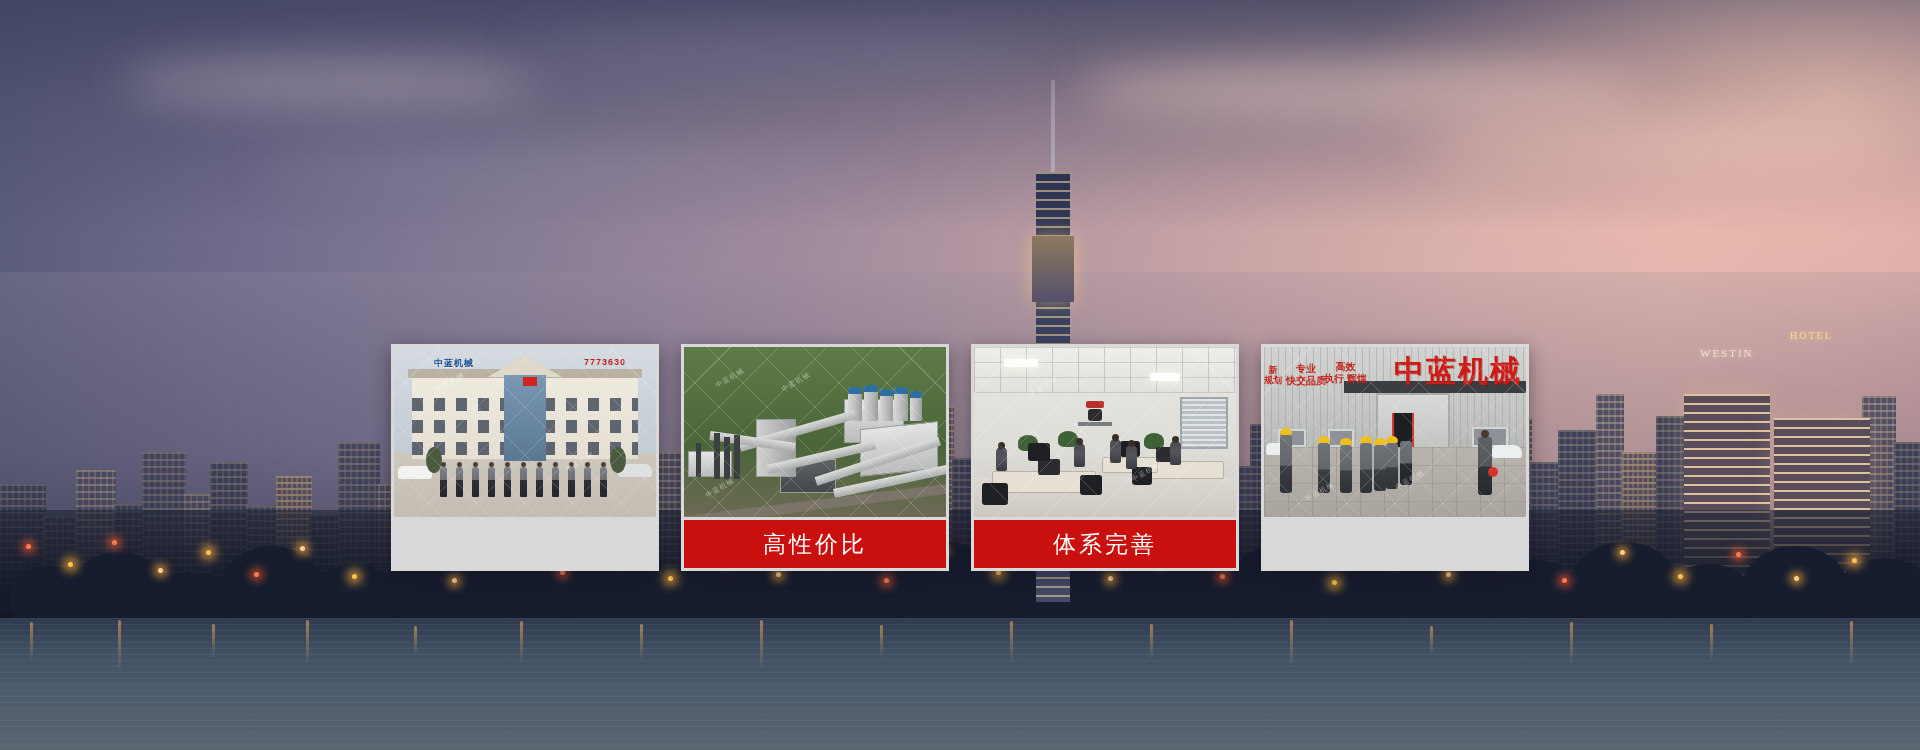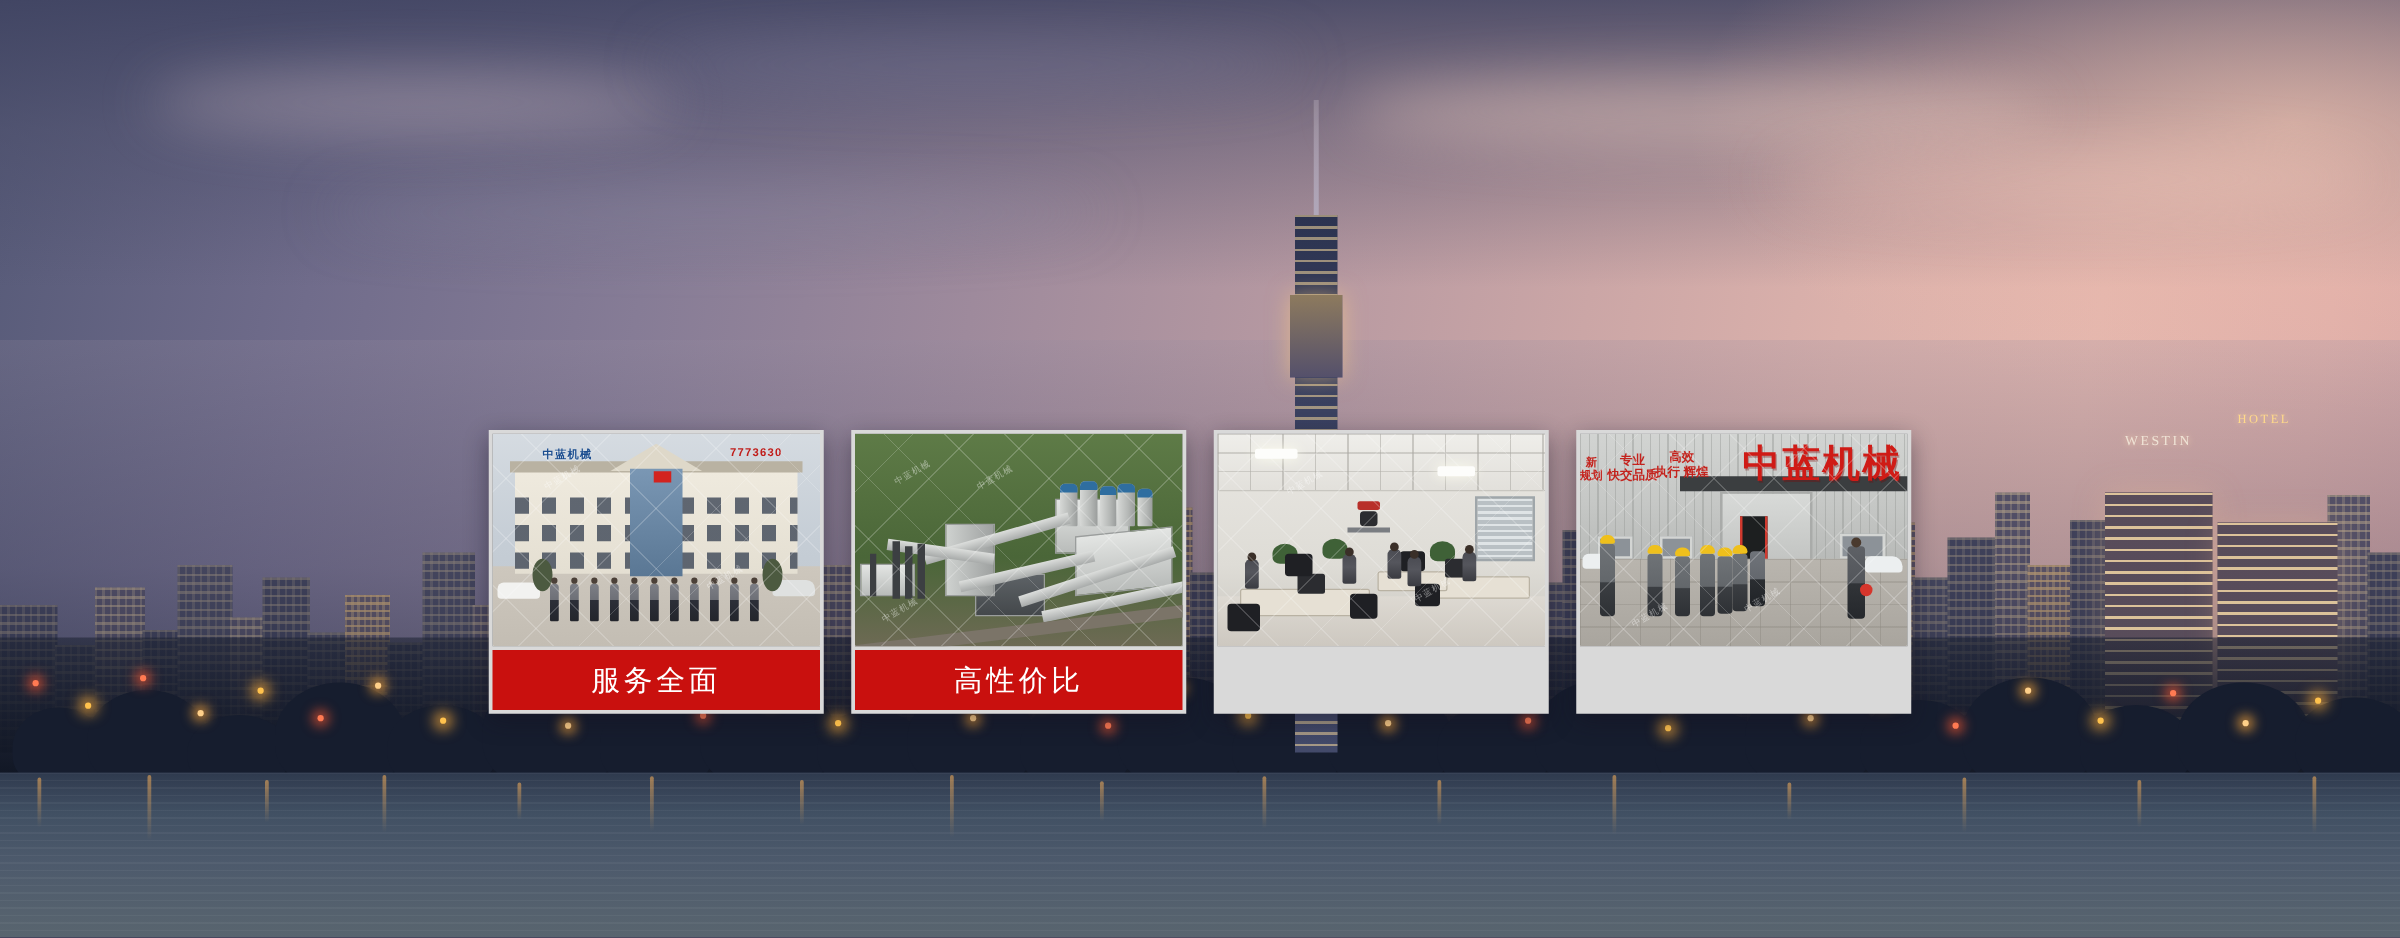--- a/index.html
+++ b/index.html
@@ -590,21 +590,20 @@
           <div class="p1-person" style="left:142px;"></div>
           <div class="p1-person" style="left:158px;"></div>
           <div class="p1-person" style="left:174px;"></div>
           <div class="p1-person" style="left:190px;"></div>
           <div class="p1-person" style="left:206px;"></div>
 
           <div class="mesh"></div>
           <span class="wm" style="left:40px; top:30px;">中蓝机械</span>
           <span class="wm" style="left:170px;top:110px;">中蓝机械</span>
         </div>
-        <div class="card-label">服务全面</div>
       </div>
 
       <div class="card">
         <div class="card-photo">
           <div class="p2-field"></div>
 
           <div class="p2-shed" style="left:4px;  top:104px; width:44px; height:26px;"></div>
           <div class="p2-shed" style="left:160px;top:52px;  width:60px; height:44px;"></div>
           <div class="p2-shed" style="left:176px;top:78px;  width:78px; height:48px; transform:skewY(-6deg);"></div>
           <div class="p2-shed" style="left:96px; top:112px; width:56px; height:34px; background:linear-gradient(180deg,#5d6266,#44484b);"></div>
@@ -672,20 +671,21 @@
           <div class="p3-person" style="left:22px;  top:100px;"></div>
           <div class="p3-person" style="left:100px; top:96px;"></div>
           <div class="p3-person" style="left:136px; top:92px;"></div>
           <div class="p3-person" style="left:152px; top:98px;"></div>
           <div class="p3-person" style="left:196px; top:94px;"></div>
 
           <div class="mesh"></div>
           <span class="wm" style="left:54px;  top:34px;">中蓝机械</span>
           <span class="wm" style="left:156px; top:120px;">中蓝机械</span>
         </div>
+        <div class="card-label">体系完善</div>
       </div>
 
       <div class="card">
         <div class="card-photo">
           <div class="p4-sky"></div>
           <div class="p4-wall"></div>
           <div class="p4-strip"></div>
           <div class="p4-bigsign">中蓝机械</div>
           <div class="p4-smallsign" style="left:22px; top:16px;">专业<br>快交品质</div>
           <div class="p4-smallsign" style="left:60px; top:14px;">高效<br>执行 辉煌</div>

